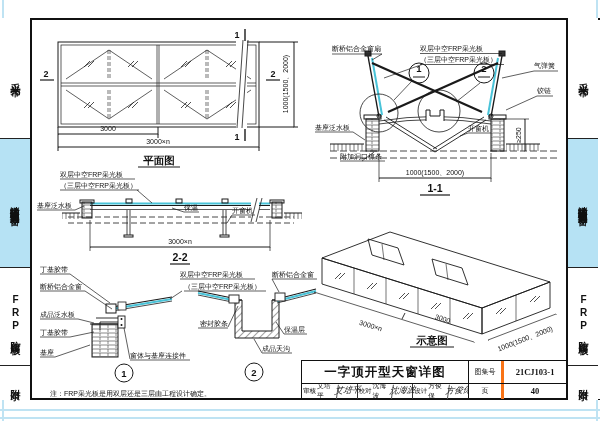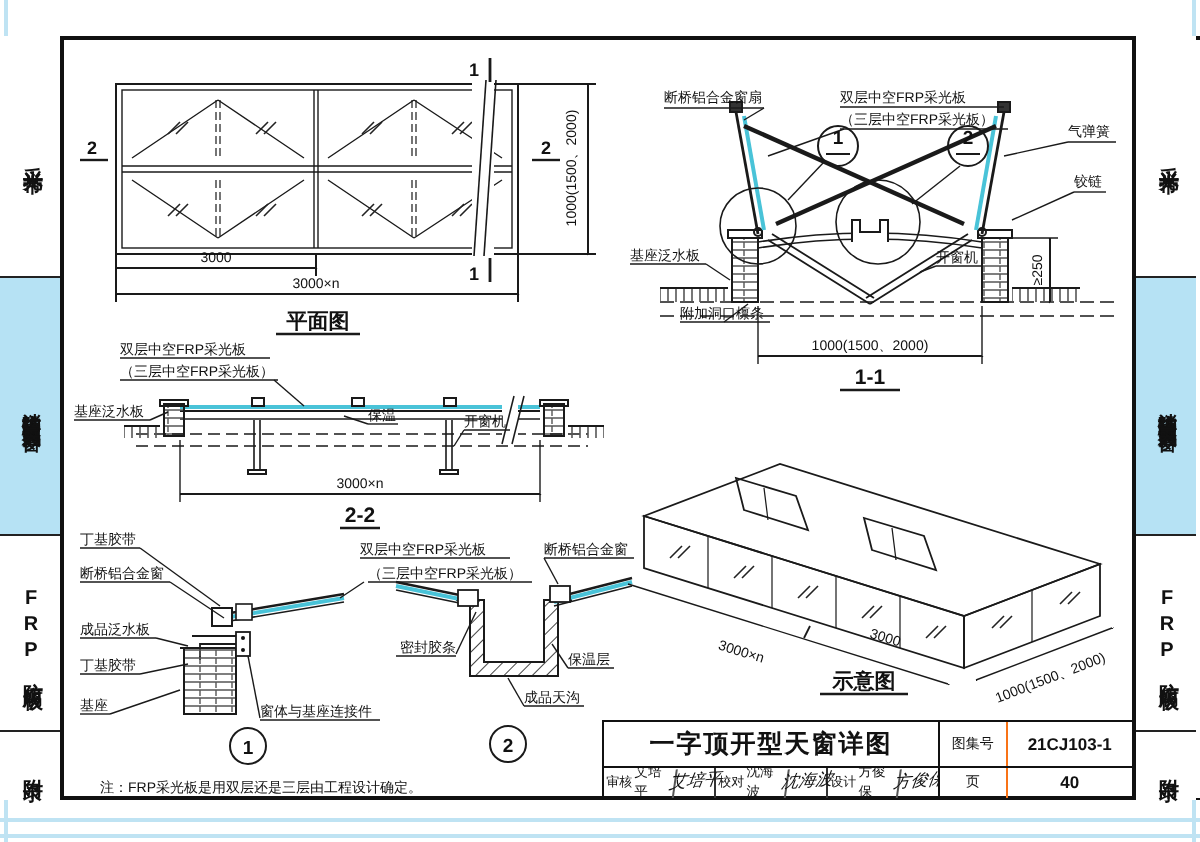--- a/index.html
+++ b/index.html
@@ -32,22 +32,22 @@
   
   #tblock{position:absolute;left:269px;top:340px;width:265px;height:38px;
           border-left:1.5px solid #111;border-top:1.5px solid #111;box-sizing:border-box;
           display:flex;flex-direction:column;background:#fff;}
   .tb-row{display:flex;flex:0 0 auto;}
   .tb-row.top{height:22px;}
   .tb-row.bot{height:14.5px;border-top:1px solid #111;}
   .tb-title{width:169px;display:flex;align-items:center;justify-content:center;
             font-size:12.5px;font-weight:bold;letter-spacing:1px;}
   .tb-lab{width:33px;border-left:1px solid #111;display:flex;align-items:center;justify-content:center;font-size:7px;}
-  .tb-val{width:63px;border-left:1px solid #f97316;display:flex;align-items:center;justify-content:center;
-          font-size:8.5px;font-weight:bold;}
+  .tb-val{width:63px;border-left:3px solid #f97316;display:flex;align-items:center;justify-content:center;
+          font-size:8.5px;font-weight:bold;font-family:Liberation Serif, serif;}
   .sigrow{width:169px;display:flex;align-items:center;overflow:hidden;}
   .sigrow>div{display:flex;align-items:center;justify-content:center;height:100%;}
   .s-lab{font-size:6.5px;width:16px;border-left:1px solid #333;}
   .sigrow>div:first-child{border-left:none;}
   .s-name{font-size:6.8px;width:21px;}
   .s-sig{font-size:8.5px;width:19px;font-style:italic;font-family:"DejaVu Serif",serif;
          transform:skewX(-12deg) rotate(-4deg);white-space:nowrap;border-left:1px solid #555;}
 </style>
 </head>
 <body>

